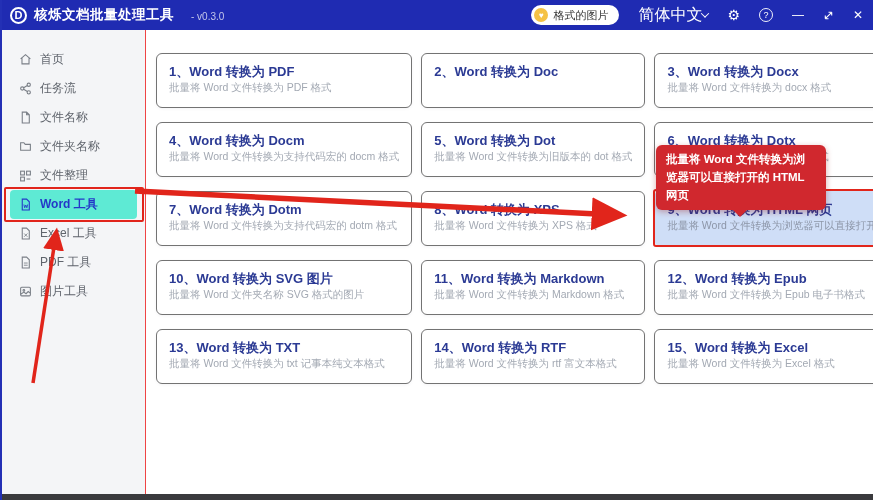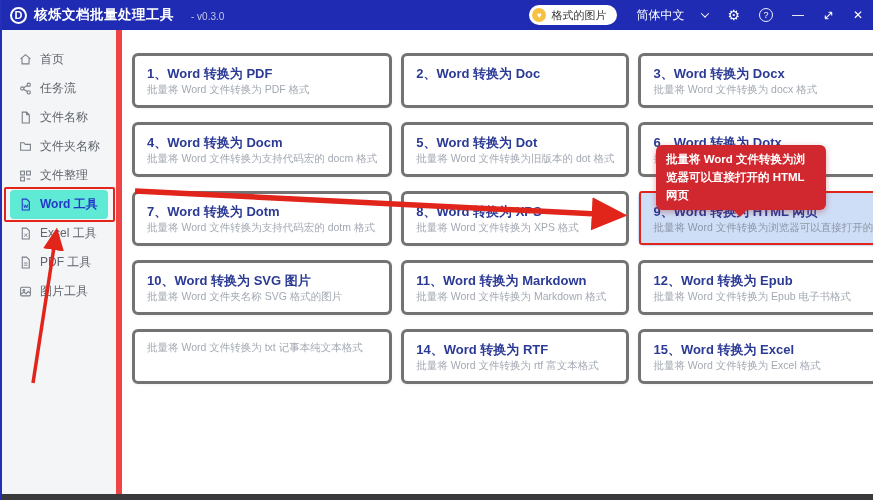--- a/index.html
+++ b/index.html
@@ -9,43 +9,43 @@
   .window { position: relative; width: 873px; height: 500px; border-left: 2px solid #2330b5; background:#fff; }
 
   
   .titlebar { height: 30px; background: #1f2bb2; display: flex; align-items: center; padding: 0 10px 0 8px; color: #fff; }
   .logo { width: 17px; height: 17px; border: 2px solid #fff; border-radius: 50%; display:flex; align-items:center; justify-content:center; font-weight: bold; font-size: 11px; margin-right: 7px; }
   .app-title { font-size: 13.5px; font-weight: bold; letter-spacing: .5px; }
   .app-version { font-size: 10px; color: rgba(255,255,255,.72); margin-left: 17px; margin-top: 2px; }
   .tb-right { margin-left: auto; display: flex; align-items: center; gap: 19px; }
   .pill { background: #fff; color: #333; border-radius: 11px; height: 20px; display: flex; align-items: center; gap: 5px; padding: 0 11px 0 3px; font-size: 11px; cursor: pointer; }
   .vip-dot { width: 14px; height: 14px; border-radius: 50%; background: #f5c244; color:#fff; font-size: 8px; display:flex; align-items:center; justify-content:center; }
-  .lang { display: flex; align-items: center; gap: 18px; font-size: 12px; cursor: pointer; }
+  .lang { display: flex; align-items: center; gap: 0; font-size: 16px; cursor: pointer; }
   .chev { width: 6px; height: 6px; border-right: 1.4px solid #fff; border-bottom: 1.4px solid #fff; transform: rotate(45deg) translate(-1px,-1px); }
   .tb-ico { font-size: 14px; line-height: 1; cursor: pointer; display:flex; align-items:center; justify-content:center; }
   .help-circle { width: 14px; height: 14px; border: 1.3px solid rgba(255,255,255,.92); border-radius: 50%; font-size: 9px; display:flex; align-items:center; justify-content:center; }
   .min-glyph { font-size: 12px; }
   .close-glyph { font-size: 12px; }
 
   
   .body-row { display: flex; height: 464px; }
 
   
-  .sidebar { width: 120px; background: #f4f5f7; border-right: 6px solid #ef4444; padding-top: 15px; flex: none; }
+  .sidebar { width: 144px; background: #f4f5f7; border-right: 1px solid #ef4444; padding-top: 15px; flex: none; }
   .side-item { height: 29px; margin: 0 8px; display: flex; align-items: center; gap: 8px; padding-left: 8px; font-size: 12px; color: #5f646c; cursor: pointer; border-radius: 4px; position: relative; }
   .side-item .sicon { width: 14px; height: 14px; display:flex; align-items:center; justify-content:center; color:#7a7f87; flex:none; }
   .side-item.active { background: #5eead4; color: #2438c8; font-weight: bold; }
   .side-item.active .sicon { color: #2438c8; }
   .red-outline { position: absolute; border: 2px solid #e1251b; pointer-events: none; z-index: 10; }
   .side-red { left: -6px; right: -7px; top: -3px; bottom: -3px; border-radius: 2px; }
 
   
   .main { flex: 1; background: #fff; padding: 23px 28px 0 10px; }
   .cards { display: grid; grid-template-columns: repeat(3, 1fr); gap: 14px 9px; }
-  .card { position: relative; height: 55px; background: #fff; border: 3px solid #737373; border-radius: 6px; box-shadow: 0 1px 3px rgba(60,70,110,.06); padding: 9px 12px; cursor: pointer; overflow: visible; }
+  .card { position: relative; height: 55px; background: #fff; border: 1px solid #737373; border-radius: 6px; box-shadow: 0 1px 3px rgba(60,70,110,.06); padding: 9px 12px; cursor: pointer; overflow: visible; }
   .card-title { font-size: 13px; font-weight: bold; color: #2b3a94; white-space: nowrap; overflow: hidden; }
   .card-desc { font-size: 10.5px; color: #a3a9b3; white-space: nowrap; overflow: hidden; }
   .card.active-card { background: #cfdef7; border-color: #cfdef7; }
   .card.active-card .card-desc { color: #8d96a8; }
   .card9-red { left: -2px; right: -3px; top: -3px; bottom: -2px; border-width: 2.5px; border-radius: 3px; }
 
   
   .tooltip { position: absolute; left: 654px; top: 145px; width: 170px; background: #d0282e; color: #fff; font-size: 11.5px; font-weight: bold; line-height: 1.55; padding: 6px 10px; border-radius: 6px; z-index: 40; box-shadow: 0 2px 6px rgba(150,20,20,.35); }
   .tooltip::after { content: ""; position: absolute; left: 76px; bottom: -7px; border-left: 8px solid transparent; border-right: 8px solid transparent; border-top: 8px solid #d0282e; }
 
@@ -220,20 +220,21 @@
         </div>
         <div class="card">
           <div class="card-title">11、Word 转换为 Markdown</div>
           <div class="card-desc">批量将 Word 文件转换为 Markdown 格式</div>
         </div>
         <div class="card">
           <div class="card-title">12、Word 转换为 Epub</div>
           <div class="card-desc">批量将 Word 文件转换为 Epub 电子书格式</div>
         </div>
         <div class="card">
+          <div class="card-title">13、Word 转换为 TXT</div>
           <div class="card-desc">批量将 Word 文件转换为 txt 记事本纯文本格式</div>
         </div>
         <div class="card">
           <div class="card-title">14、Word 转换为 RTF</div>
           <div class="card-desc">批量将 Word 文件转换为 rtf 富文本格式</div>
         </div>
         <div class="card">
           <div class="card-title">15、Word 转换为 Excel</div>
           <div class="card-desc">批量将 Word 文件转换为 Excel 格式</div>
         </div>

